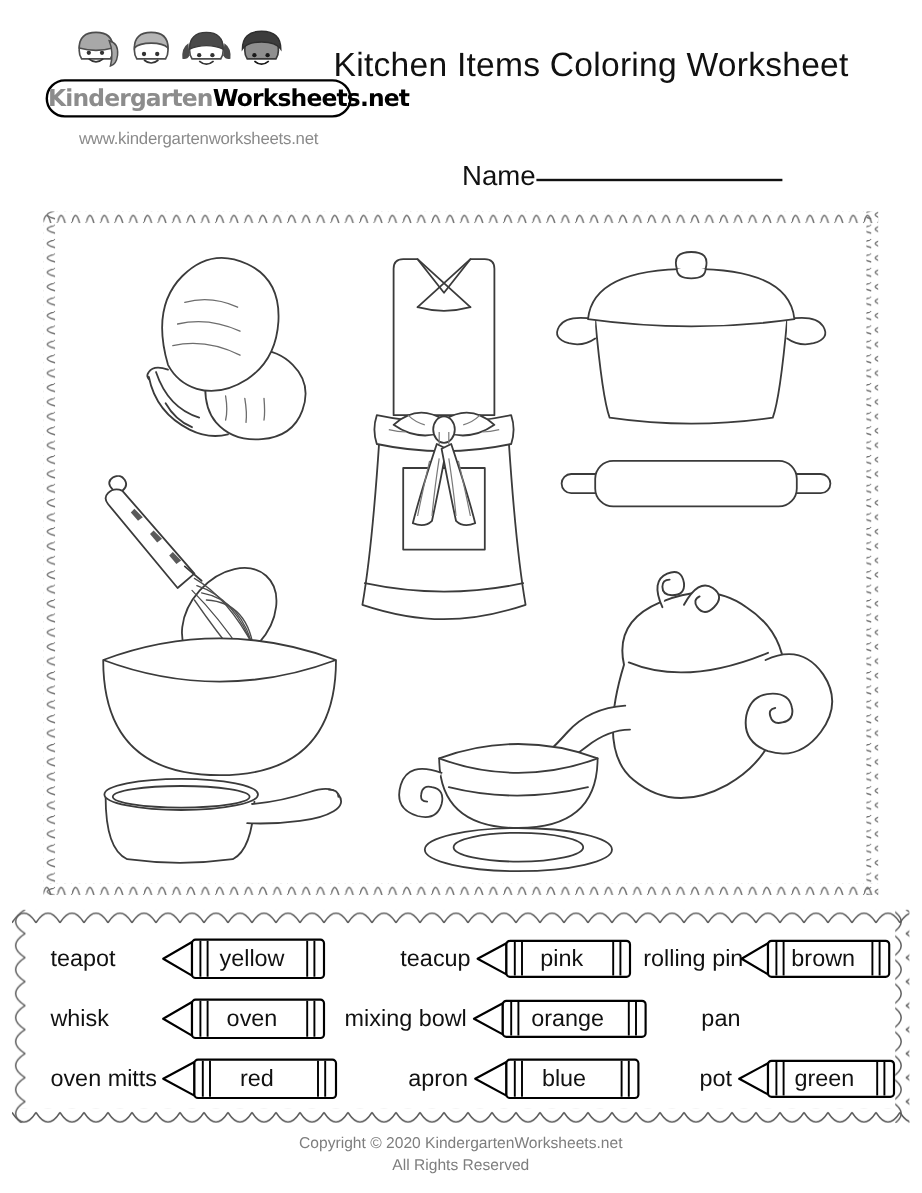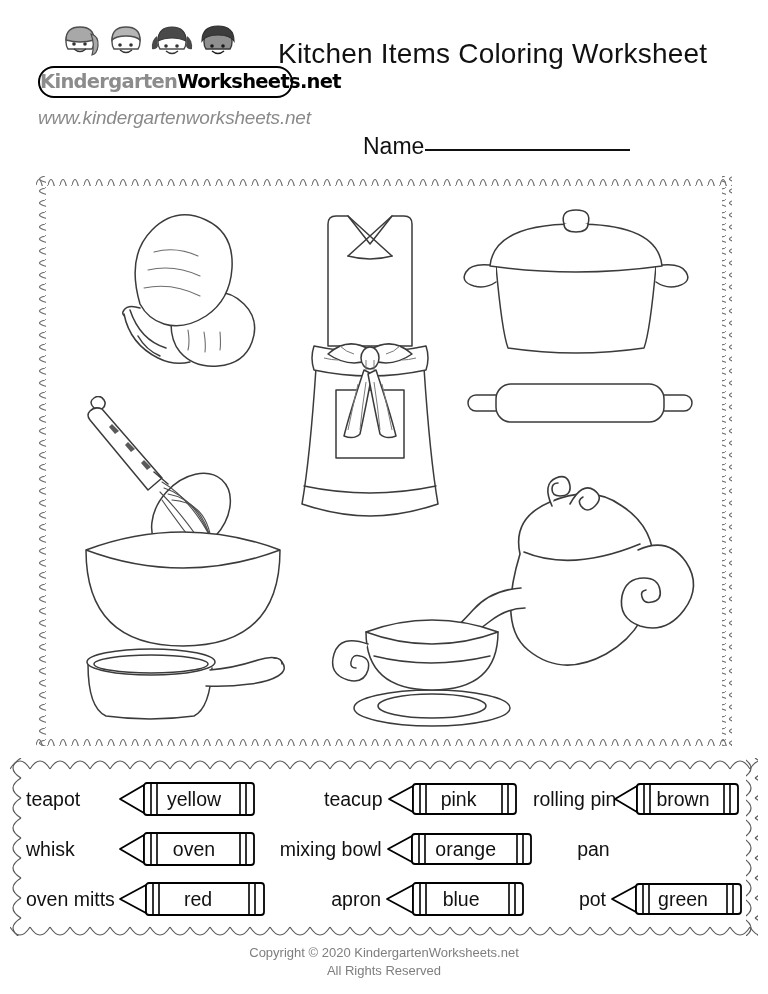--- a/index.html
+++ b/index.html
@@ -57,39 +57,38 @@
     letter-spacing: -0.7px;
     white-space: nowrap;
     line-height: 1;
   }
   .logo-text .t1 { color: #8c8c8c; font-weight: 700; }
   .logo-text .t2 { color: #000; font-weight: 700; }
   .logo-url {
     margin-top: 9px;
     text-align: center;
     font-family: "Liberation Sans", sans-serif;
-    font-size: 19px;
+    font-size: 14px;
     color: #8a8a8a;
     letter-spacing: -0.2px;
-    font-style: italic;
   }
 
   .title {
     position: absolute;
     left: 278px; top: 38px;
     font-family: "Liberation Sans", sans-serif;
     font-size: 28px;
     font-weight: 400;
     letter-spacing: 0.2px;
     color: #111;
     white-space: nowrap;
   }
   .nameline {
     position: absolute;
-    left: 363px; top: 133px;
+    left: 385px; top: 133px;
     font-family: "Liberation Sans", sans-serif;
     font-size: 23px;
     color: #111;
     white-space: nowrap;
   }
   .nameline .rule {
     display: inline-block;
     width: 205px;
     border-bottom: 2px solid #111;
     height: 1px;
@@ -164,21 +163,21 @@
     padding-left: 26px;
     padding-right: 14px;
     font-family: "Liberation Sans", sans-serif;
     font-size: 19.5px;
     color: #111;
     pointer-events: none;
     white-space: nowrap;
   }
 
   
-  .col-a { width: 252px; }
+  .col-a { width: 252px; margin-left: 16px; }
   .col-b { width: 262px; }
   .col-c { width: 214px; }
   .col-a .pair-label { width: 88px; }
   .col-b .pair-label { width: 108px; text-align: right; }
   .col-c .pair-label { width: 76px; text-align: right; }
 
   
   .footer {
     position: absolute;
     left: 0; right: 0; top: 944px;

